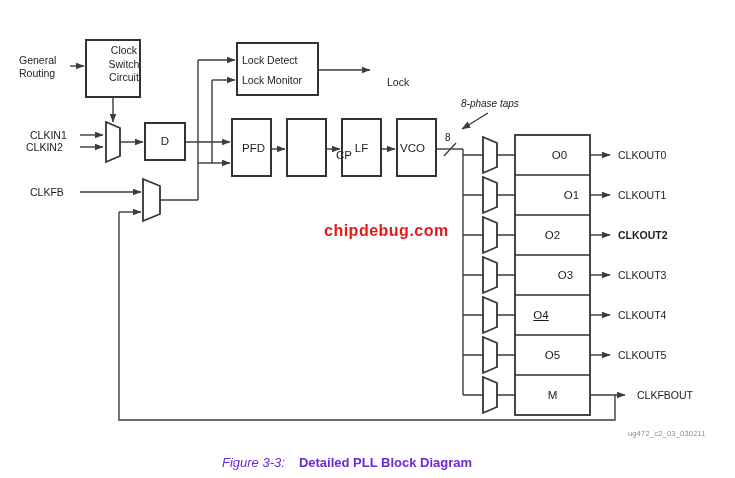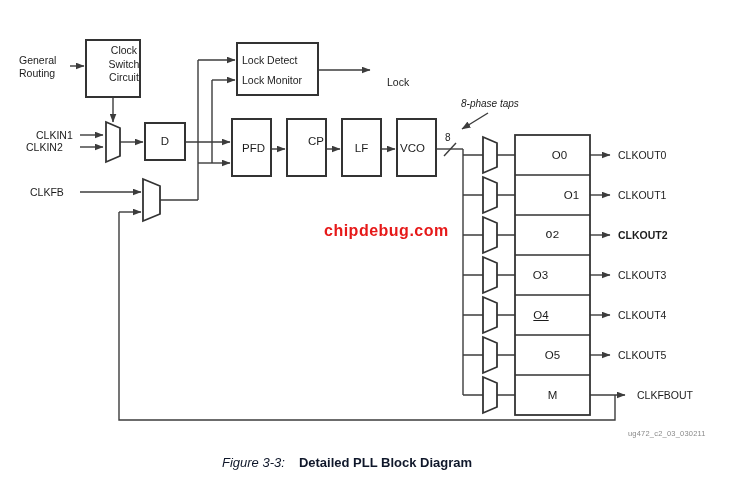--- a/index.html
+++ b/index.html
@@ -5,21 +5,21 @@
   html,body{margin:0;padding:0;background:#ffffff;}
   #stage{position:relative;width:735px;height:478px;background:#ffffff;overflow:hidden;
          font-family:"Liberation Sans",sans-serif;color:#1c1c1c;}
   #wiring{position:absolute;left:0;top:0;}
   .lbl{position:absolute;font-size:10.5px;line-height:13px;color:#1c1c1c;white-space:nowrap;}
   .blk{position:absolute;font-size:11.5px;line-height:14px;color:#1c1c1c;text-align:center;white-space:nowrap;}
   .multiline{white-space:normal;}
   .csc-text{left:86px;top:44px;width:76px;text-align:center;font-size:10.5px;line-height:13.5px;}
   .watermark{position:absolute;left:313px;top:222px;font-size:16px;font-weight:bold;letter-spacing:.5px;color:#e61919;margin-left:11px;}
   .docref{position:absolute;left:628px;top:429px;font-size:7.5px;color:#8a8a8a;letter-spacing:.2px;}
-  .caption{position:absolute;left:222px;top:455px;font-size:13px;color:#0f172a;}
+  .caption{position:absolute;left:222px;top:455px;font-size:13px;color:#6d28d9;}
   .caption .cap-label{font-style:italic;}
   .caption .cap-title{font-weight:bold;margin-left:14px;}
 </style>
 </head>
 <body>
 
 <div id="stage">
 
   <svg id="wiring" width="735" height="478" viewBox="0 0 735 478">
     <defs>
@@ -87,45 +87,45 @@
       <path d="M483,297 L497,303 L497,327 L483,333 Z"></path>
       <path d="M483,337 L497,343 L497,367 L483,373 Z"></path>
       <path d="M483,377 L497,383 L497,407 L483,413 Z"></path>
     </g>
   </svg>
 
   <div class="lbl multiline" style="left:19px;top:54px;">
     <div>General</div>
     <div>Routing</div>
   </div>
-  <div class="lbl" style="left:36px;top:129px;text-align:right;">CLKIN1</div>
+  <div class="lbl" style="left:30px;top:129px;text-align:right;">CLKIN1</div>
   <div class="lbl" style="left:26px;top:141px;">CLKIN2</div>
   <div class="lbl" style="left:30px;top:186px;">CLKFB</div>
   <div class="lbl" style="left:381px;top:76px;margin-left:6px;">Lock</div>
 
   <div class="lbl multiline csc-text">
     <div>Clock</div>
     <div>Switch</div>
     <div>Circuit</div>
   </div>
   <div class="lbl" style="left:242px;top:54px;">Lock Detect</div>
   <div class="lbl" style="left:242px;top:74px;">Lock Monitor</div>
   <div class="blk" style="left:145px;top:134px;width:40px;">D</div>
   <div class="blk" style="left:232px;top:141px;width:43px;">PFD</div>
-  <div class="blk" style="left:287px;top:134px;width:58px;">CP</div>
+  <div class="blk" style="left:287px;top:148px;width:58px;padding-left:28px;">CP</div>
   <div class="blk" style="left:342px;top:141px;width:39px;">LF</div>
   <div class="blk" style="left:397px;top:141px;width:31px;">VCO</div>
 
   <div class="lbl" style="left:445px;top:131px;font-size:10px;">8</div>
   <div class="lbl" style="left:461px;top:97px;font-size:10px;font-style:italic;">8-phase taps</div>
 
   <div class="blk" style="left:515px;top:148px;width:89px;">O0</div>
   <div class="blk" style="left:515px;top:188px;width:75px;padding-left:19px;">O1</div>
-  <div class="blk" style="left:515px;top:228px;width:75px;font-family:Liberation Mono, monospace;">O2</div>
-  <div class="blk" style="left:515px;top:268px;width:51px;">O3</div>
+  <div class="blk" style="left:515px;top:228px;width:75px;">O2</div>
+  <div class="blk" style="left:540px;top:268px;width:51px;">O3</div>
   <div class="blk" style="left:515px;top:308px;width:52px;text-decoration:underline;">O4</div>
   <div class="blk" style="left:515px;top:348px;width:75px;">O5</div>
   <div class="blk" style="left:515px;top:388px;width:75px;">M</div>
 
   <div class="lbl" style="left:618px;top:149px;">CLKOUT0</div>
   <div class="lbl" style="left:618px;top:189px;">CLKOUT1</div>
   <div class="lbl" style="left:618px;top:229px;font-weight:bold;">CLKOUT2</div>
   <div class="lbl" style="left:618px;top:269px;">CLKOUT3</div>
   <div class="lbl" style="left:618px;top:309px;">CLKOUT4</div>
   <div class="lbl" style="left:618px;top:349px;">CLKOUT5</div>

